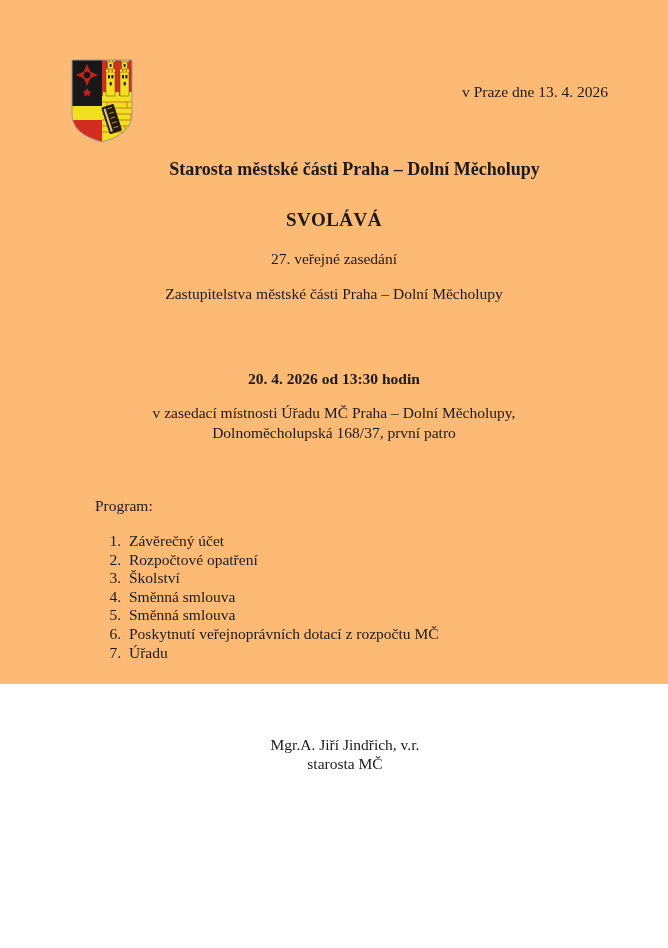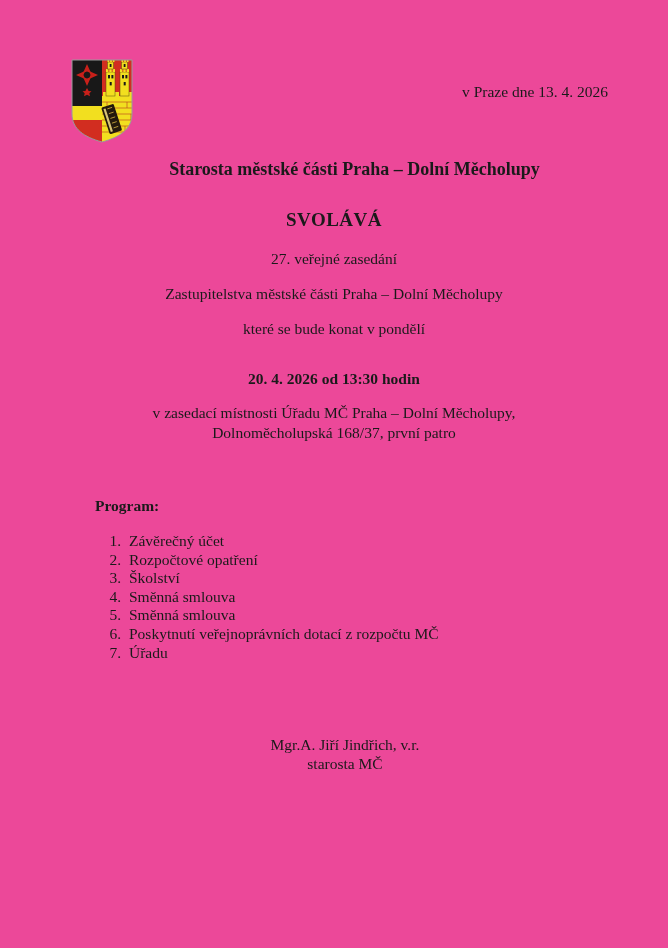--- a/index.html
+++ b/index.html
@@ -1,33 +1,33 @@
 <!DOCTYPE html>
 <html><head>
 <meta charset="utf-8">
 <style>
   html,body{margin:0;padding:0;}
   body{
     width:668px;height:948px;background:#ffffff;
     font-family:"Liberation Serif","DejaVu Serif",serif;
     color:#1a1a1a;overflow:hidden;
   }
-  .page{position:relative;width:668px;height:948px;background:#ec4899;}
+  .page{position:relative;width:668px;height:684px;background:#fdba74;}
   .emblem{position:absolute;left:70px;top:57px;width:64px;height:88px;}
   .dateline{position:absolute;top:83px;right:60px;font-size:15.5px;}
   .centered{position:absolute;left:0;right:0;text-align:center;}
   .title{top:159px;font-size:18px;font-weight:bold;padding-left:41px;}
   .svolava{top:209px;font-size:19px;font-weight:bold;letter-spacing:.5px;}
   .line-session1{top:250px;font-size:15.5px;}
   .line-session2{top:285px;font-size:15.5px;text-align:center;}
   .line-session3{top:320px;font-size:15.5px;}
   .line-datetime{top:370px;font-size:15.5px;font-weight:bold;}
   .line-loc1{top:404px;font-size:15.5px;}
   .line-loc2{top:424px;font-size:15.5px;}
-  .program-label{position:absolute;left:95px;top:497px;font-size:15.5px;font-weight:bold;}
+  .program-label{position:absolute;left:95px;top:497px;font-size:15.5px;font-weight:normal;}
   .program-list{
     position:absolute;left:95px;top:532px;margin:0;
     padding-left:30px;font-size:15.5px;line-height:18.6px;
     list-style:decimal outside;
   }
   .program-list li{padding-left:4px;}
   .signature{top:736px;font-size:15.5px;line-height:18.5px;padding-left:22px;}
 </style>
 </head>
 <body>
@@ -123,21 +123,20 @@
     <path d="M2,2 H62 V56 C62,71 50,79 32,84 C14,79 2,71 2,56 Z" fill="none" stroke="#9a9a9a" stroke-width="1"></path>
   </svg>
 
   <div class="dateline">v Praze dne 13. 4. 2026</div>
 
   <div class="centered title">Starosta městské části Praha – Dolní Měcholupy</div>
   <div class="centered svolava">SVOLÁVÁ</div>
 
   <div class="centered line-session1">27. veřejné zasedání</div>
   <div class="centered line-session2">Zastupitelstva městské části Praha – Dolní Měcholupy</div>
-  <div class="centered line-session3">které se bude konat v pondělí</div>
 
   <div class="centered line-datetime">20. 4. 2026 od 13:30 hodin</div>
   <div class="centered line-loc1">v zasedací místnosti Úřadu MČ Praha – Dolní Měcholupy,</div>
   <div class="centered line-loc2">Dolnoměcholupská 168/37, první patro</div>
 
   <div class="program-label">Program:</div>
   <ol class="program-list">
       <li>Závěrečný účet</li>
       <li>Rozpočtové opatření</li>
       <li>Školství</li>

